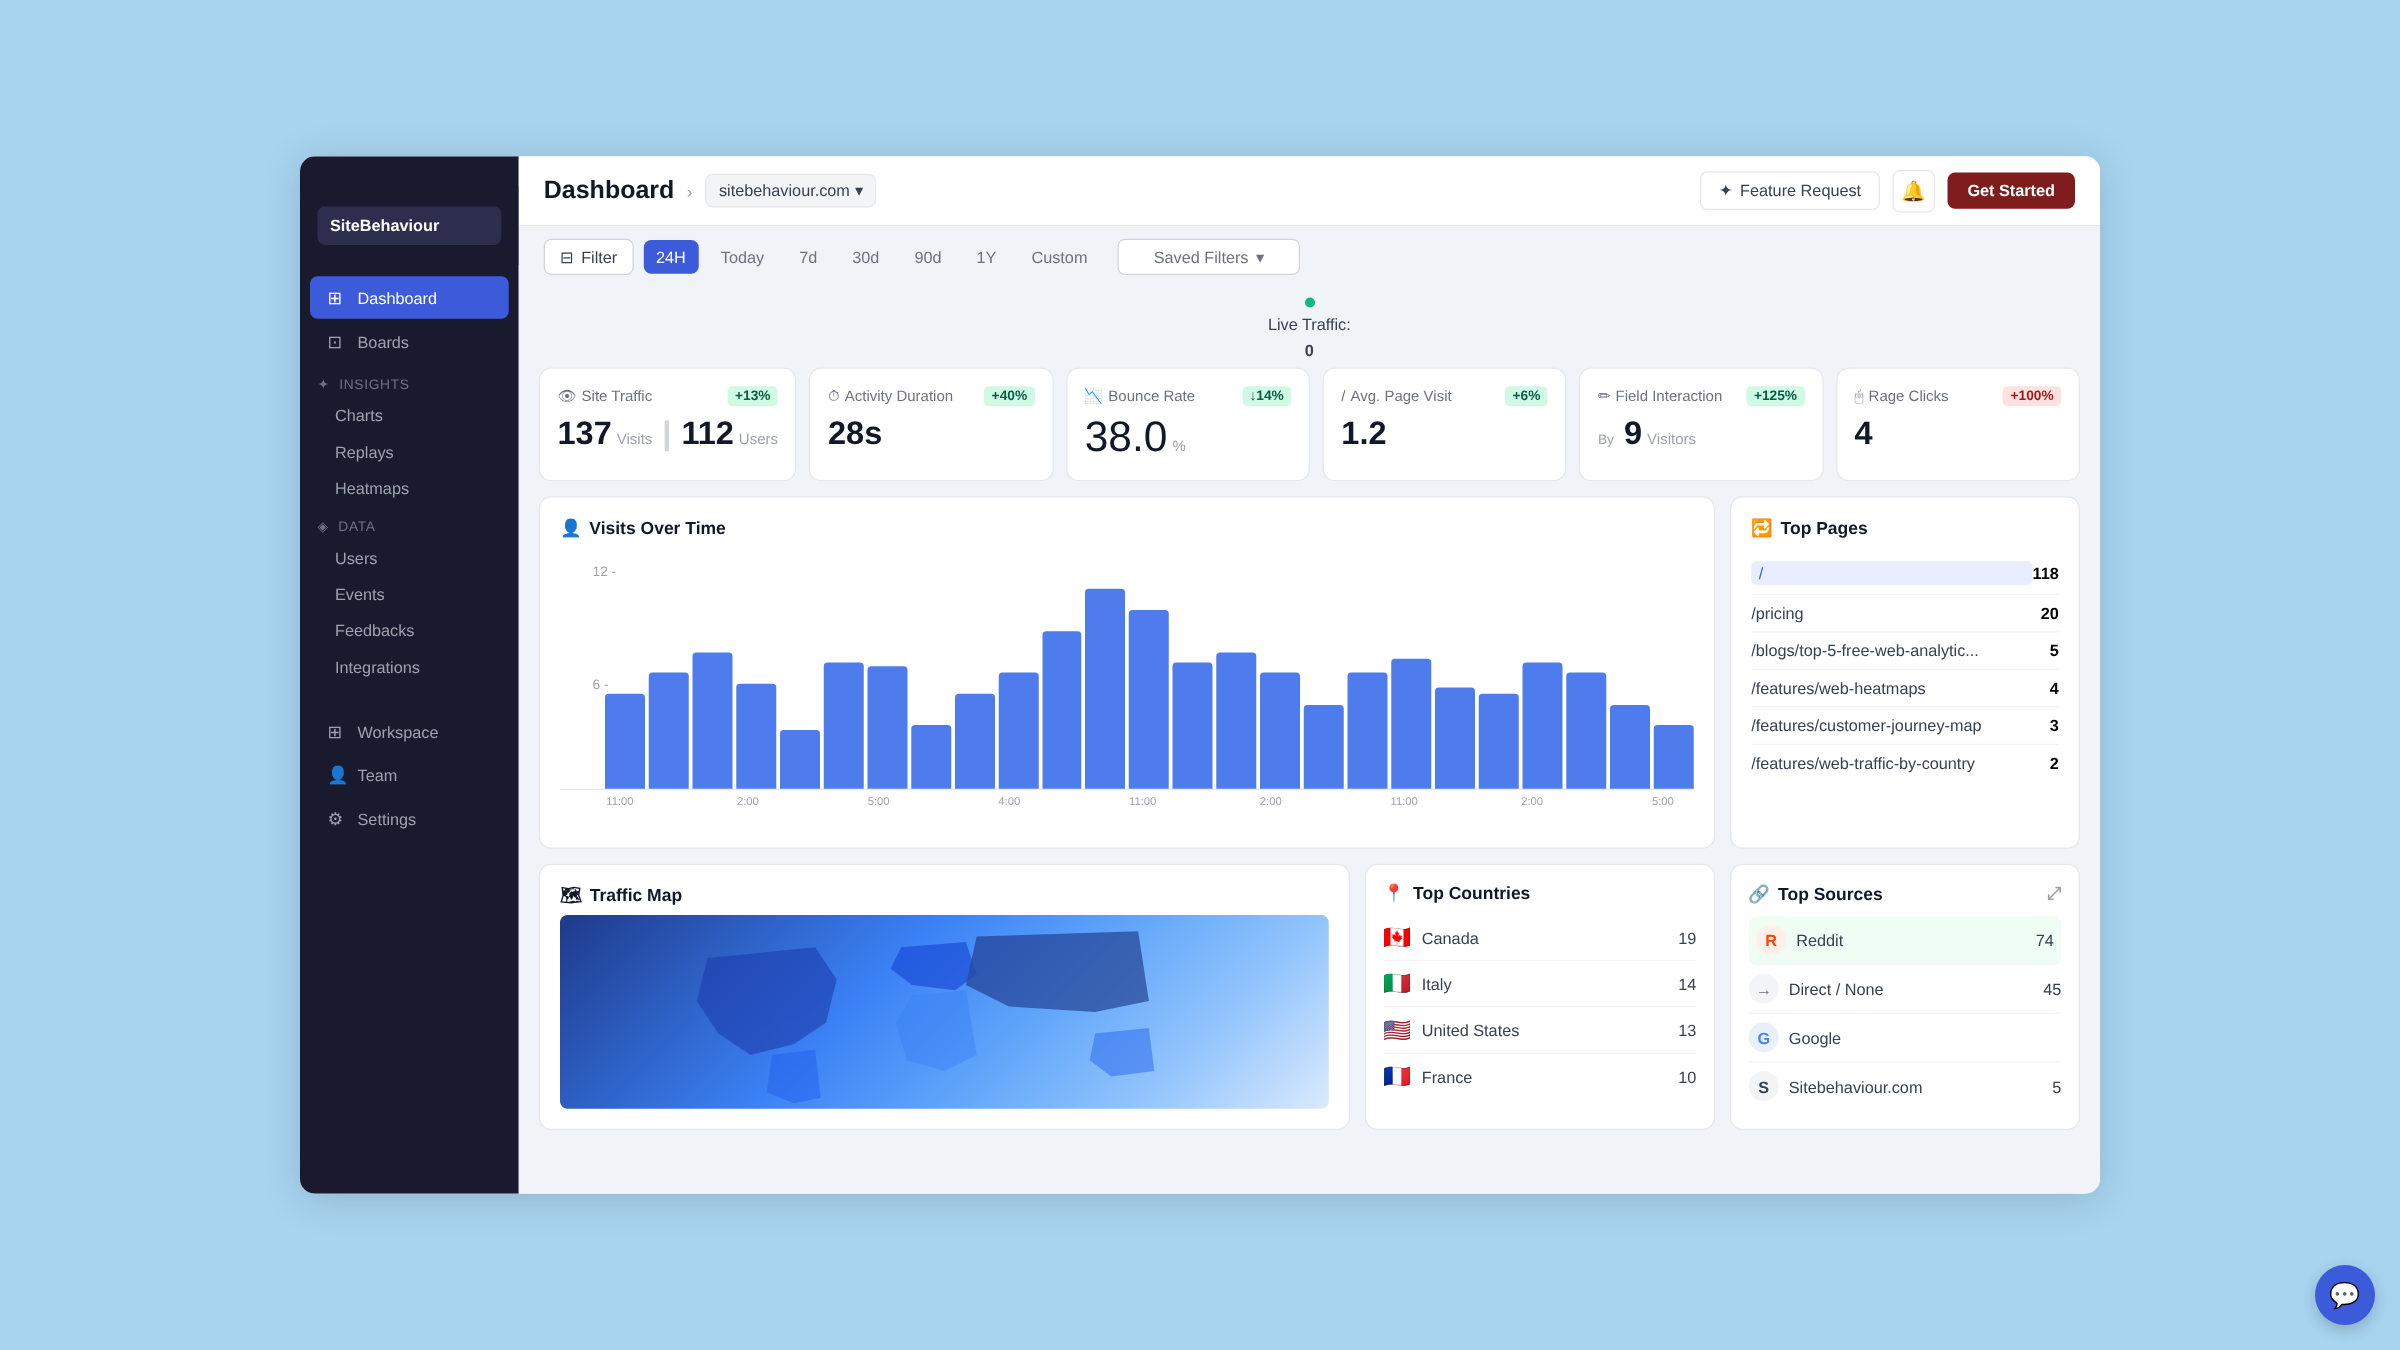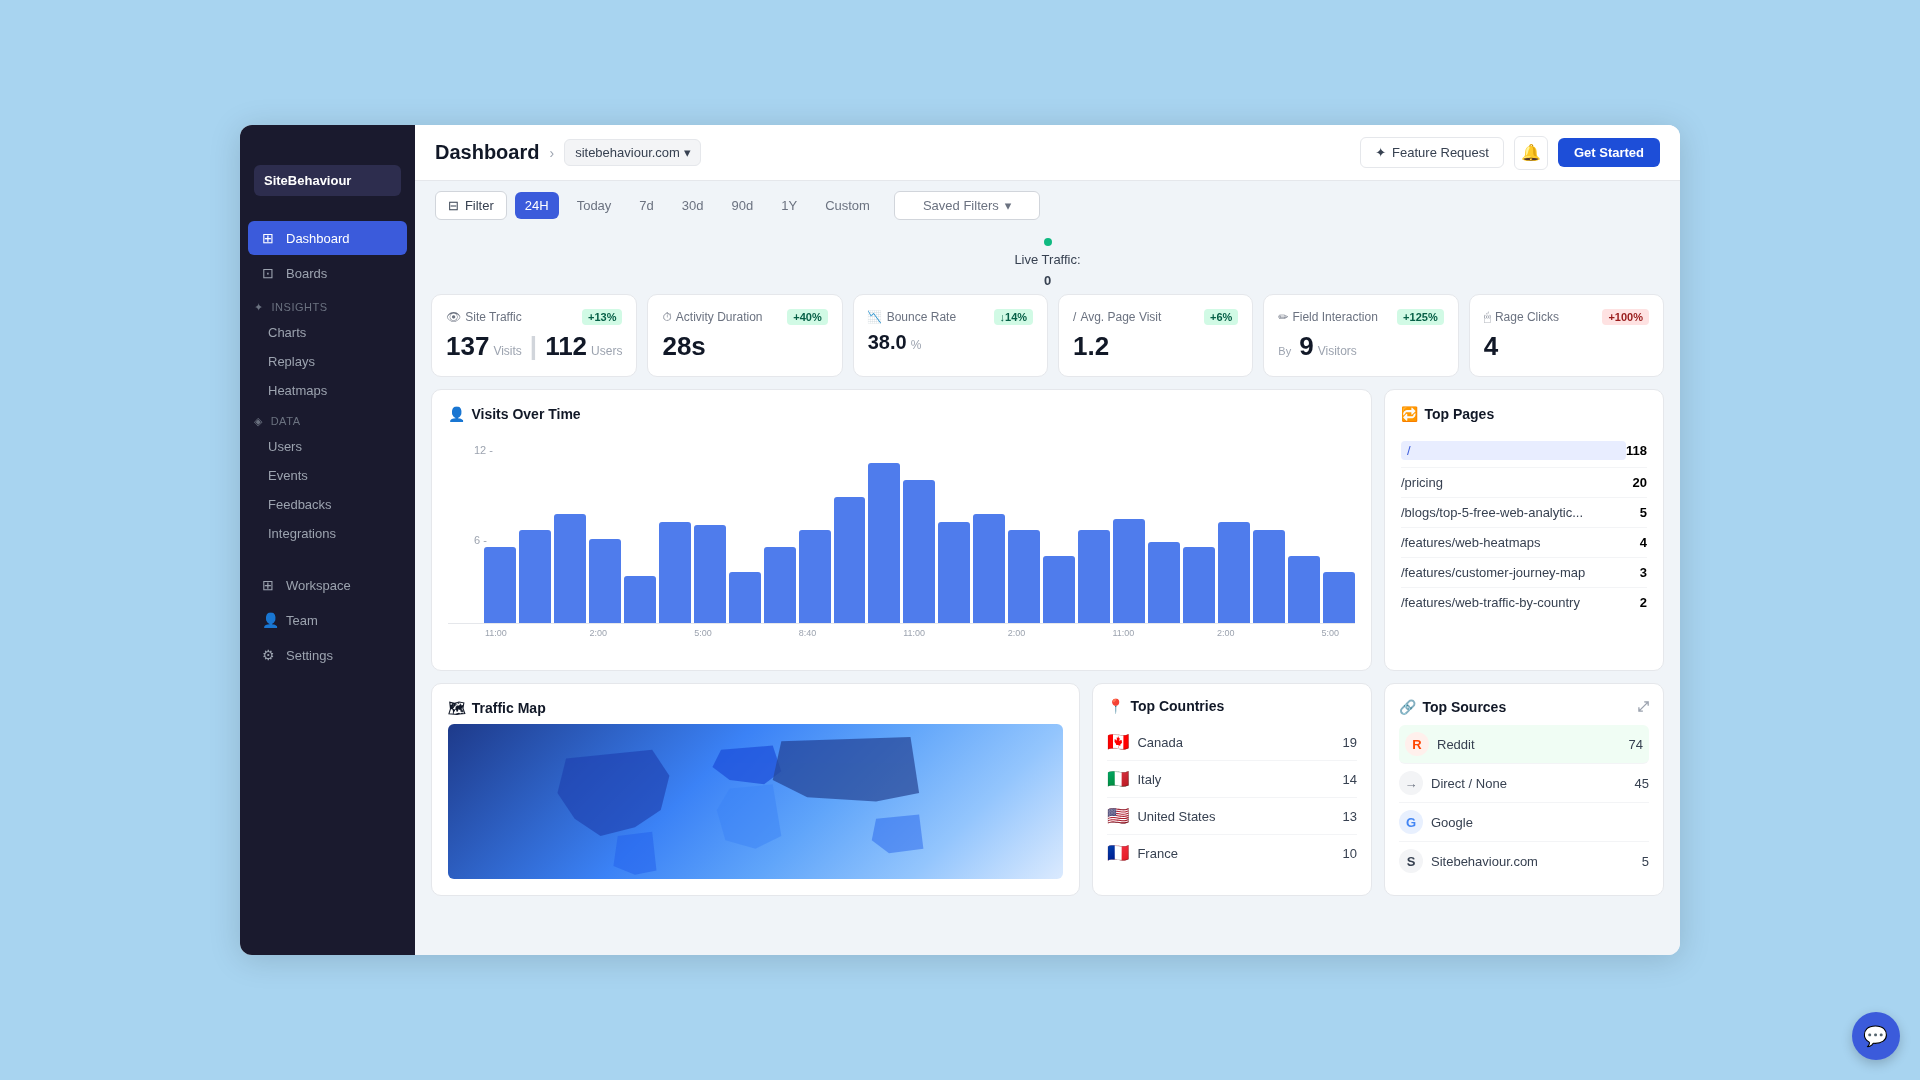--- a/index.html
+++ b/index.html
@@ -142,21 +142,21 @@
       border: 1px solid #e5e7eb;
       border-radius: 6px;
       background: white;
       display: flex; align-items: center; justify-content: center;
       cursor: pointer;
       font-size: 16px;
       color: #6b7280;
     }
     .btn-get-started {
       padding: 7px 16px;
-      background: #1d4ed8;
+      background: #7f1d1d;
       color: white;
       border: none;
       border-radius: 6px;
       font-size: 13px;
       font-weight: 600;
       cursor: pointer;
     }
 
     
     .filter-bar {
@@ -619,21 +619,21 @@
   </div>
           <div class="metric-card">
     <div class="metric-header">
       <div class="metric-title">
         <span>📉</span>
         <span>Bounce Rate</span>
       </div>
       <span class="metric-badge badge-green">↓14%</span>
     </div>
     <div class="metric-value">
-              <span style="font-size:20px;font-weight:700;">38.0</span>
+              <span style="font-size:34px;font-weight:400;">38.0</span>
               <span class="metric-sub"> %</span>
             </div>
   </div>
           <div class="metric-card">
     <div class="metric-header">
       <div class="metric-title">
         <span>/</span>
         <span>Avg. Page Visit</span>
       </div>
       <span class="metric-badge badge-green">+6%</span>
@@ -707,21 +707,21 @@
                   <div class="bar" style="height:75.78947368421052px;flex:1;background:#4f7cec;border-radius:3px 3px 0 0;"></div>
                   <div class="bar" style="height:101.05263157894737px;flex:1;background:#4f7cec;border-radius:3px 3px 0 0;"></div>
                   <div class="bar" style="height:92.63157894736842px;flex:1;background:#4f7cec;border-radius:3px 3px 0 0;"></div>
                   <div class="bar" style="height:67.36842105263158px;flex:1;background:#4f7cec;border-radius:3px 3px 0 0;"></div>
                   <div class="bar" style="height:50.526315789473685px;flex:1;background:#4f7cec;border-radius:3px 3px 0 0;"></div>
     </div>
     <div style="display:flex;padding-left:36px;gap:3px;margin-top:4px;overflow:hidden;">
       <div style="flex:3;font-size:9px;color:#9ca3af;text-align:left;padding-left:1px;">11:00</div>
                   <div style="flex:3;font-size:9px;color:#9ca3af;text-align:left;padding-left:1px;">2:00</div>
                   <div style="flex:3;font-size:9px;color:#9ca3af;text-align:left;padding-left:1px;">5:00</div>
-                  <div style="flex:3;font-size:9px;color:#9ca3af;text-align:left;padding-left:1px;">8:40</div>
+                  <div style="flex:3;font-size:9px;color:#9ca3af;text-align:left;padding-left:1px;">4:00</div>
                   <div style="flex:3;font-size:9px;color:#9ca3af;text-align:left;padding-left:1px;">11:00</div>
                   <div style="flex:3;font-size:9px;color:#9ca3af;text-align:left;padding-left:1px;">2:00</div>
                   <div style="flex:3;font-size:9px;color:#9ca3af;text-align:left;padding-left:1px;">11:00</div>
                   <div style="flex:3;font-size:9px;color:#9ca3af;text-align:left;padding-left:1px;">2:00</div>
                   <div style="flex:1;font-size:9px;color:#9ca3af;text-align:left;padding-left:1px;">5:00</div>
     </div>
   </div>
 </div>
         </div>
 

